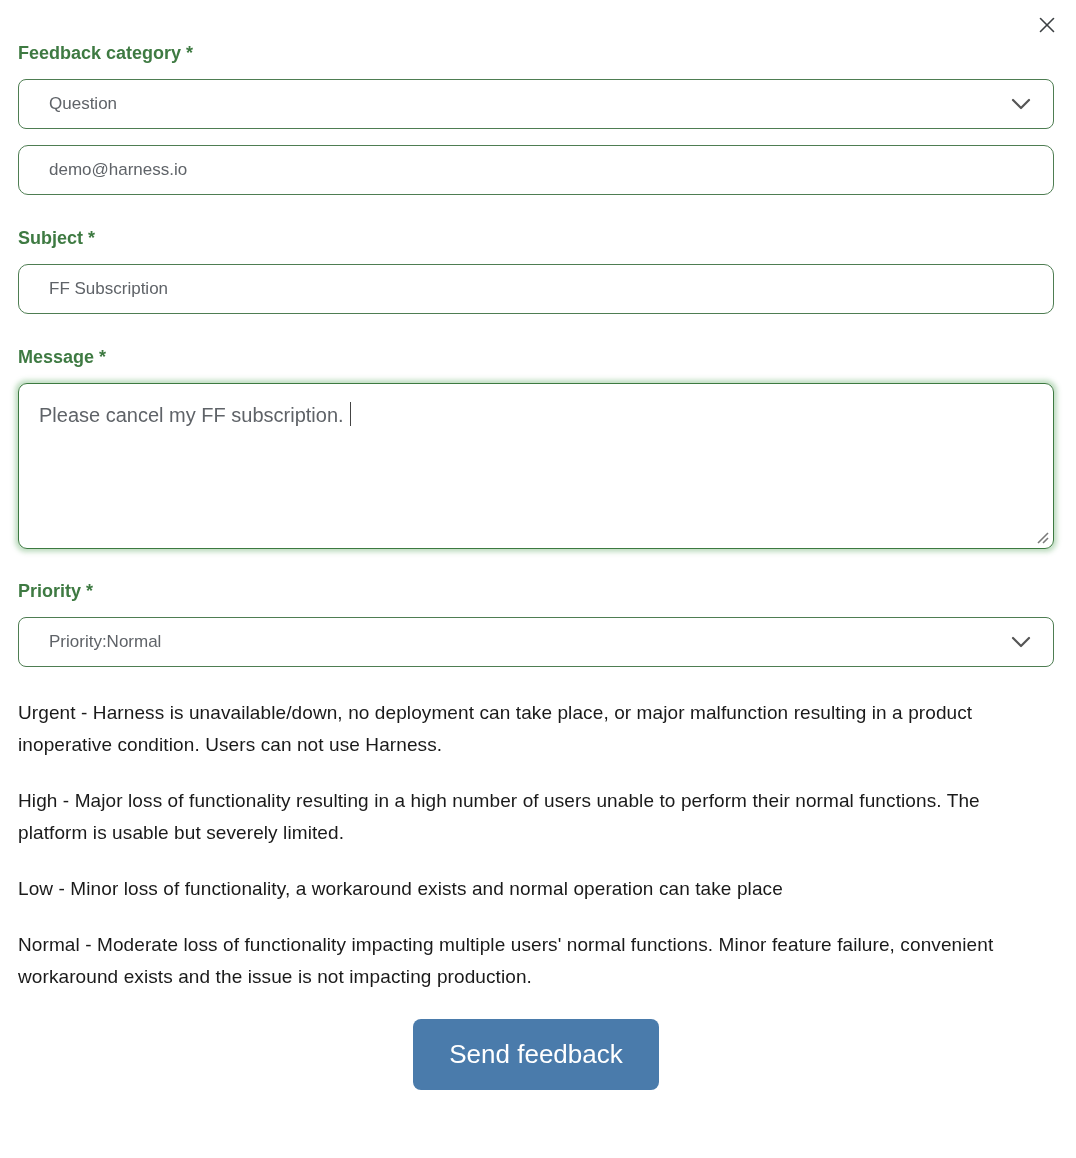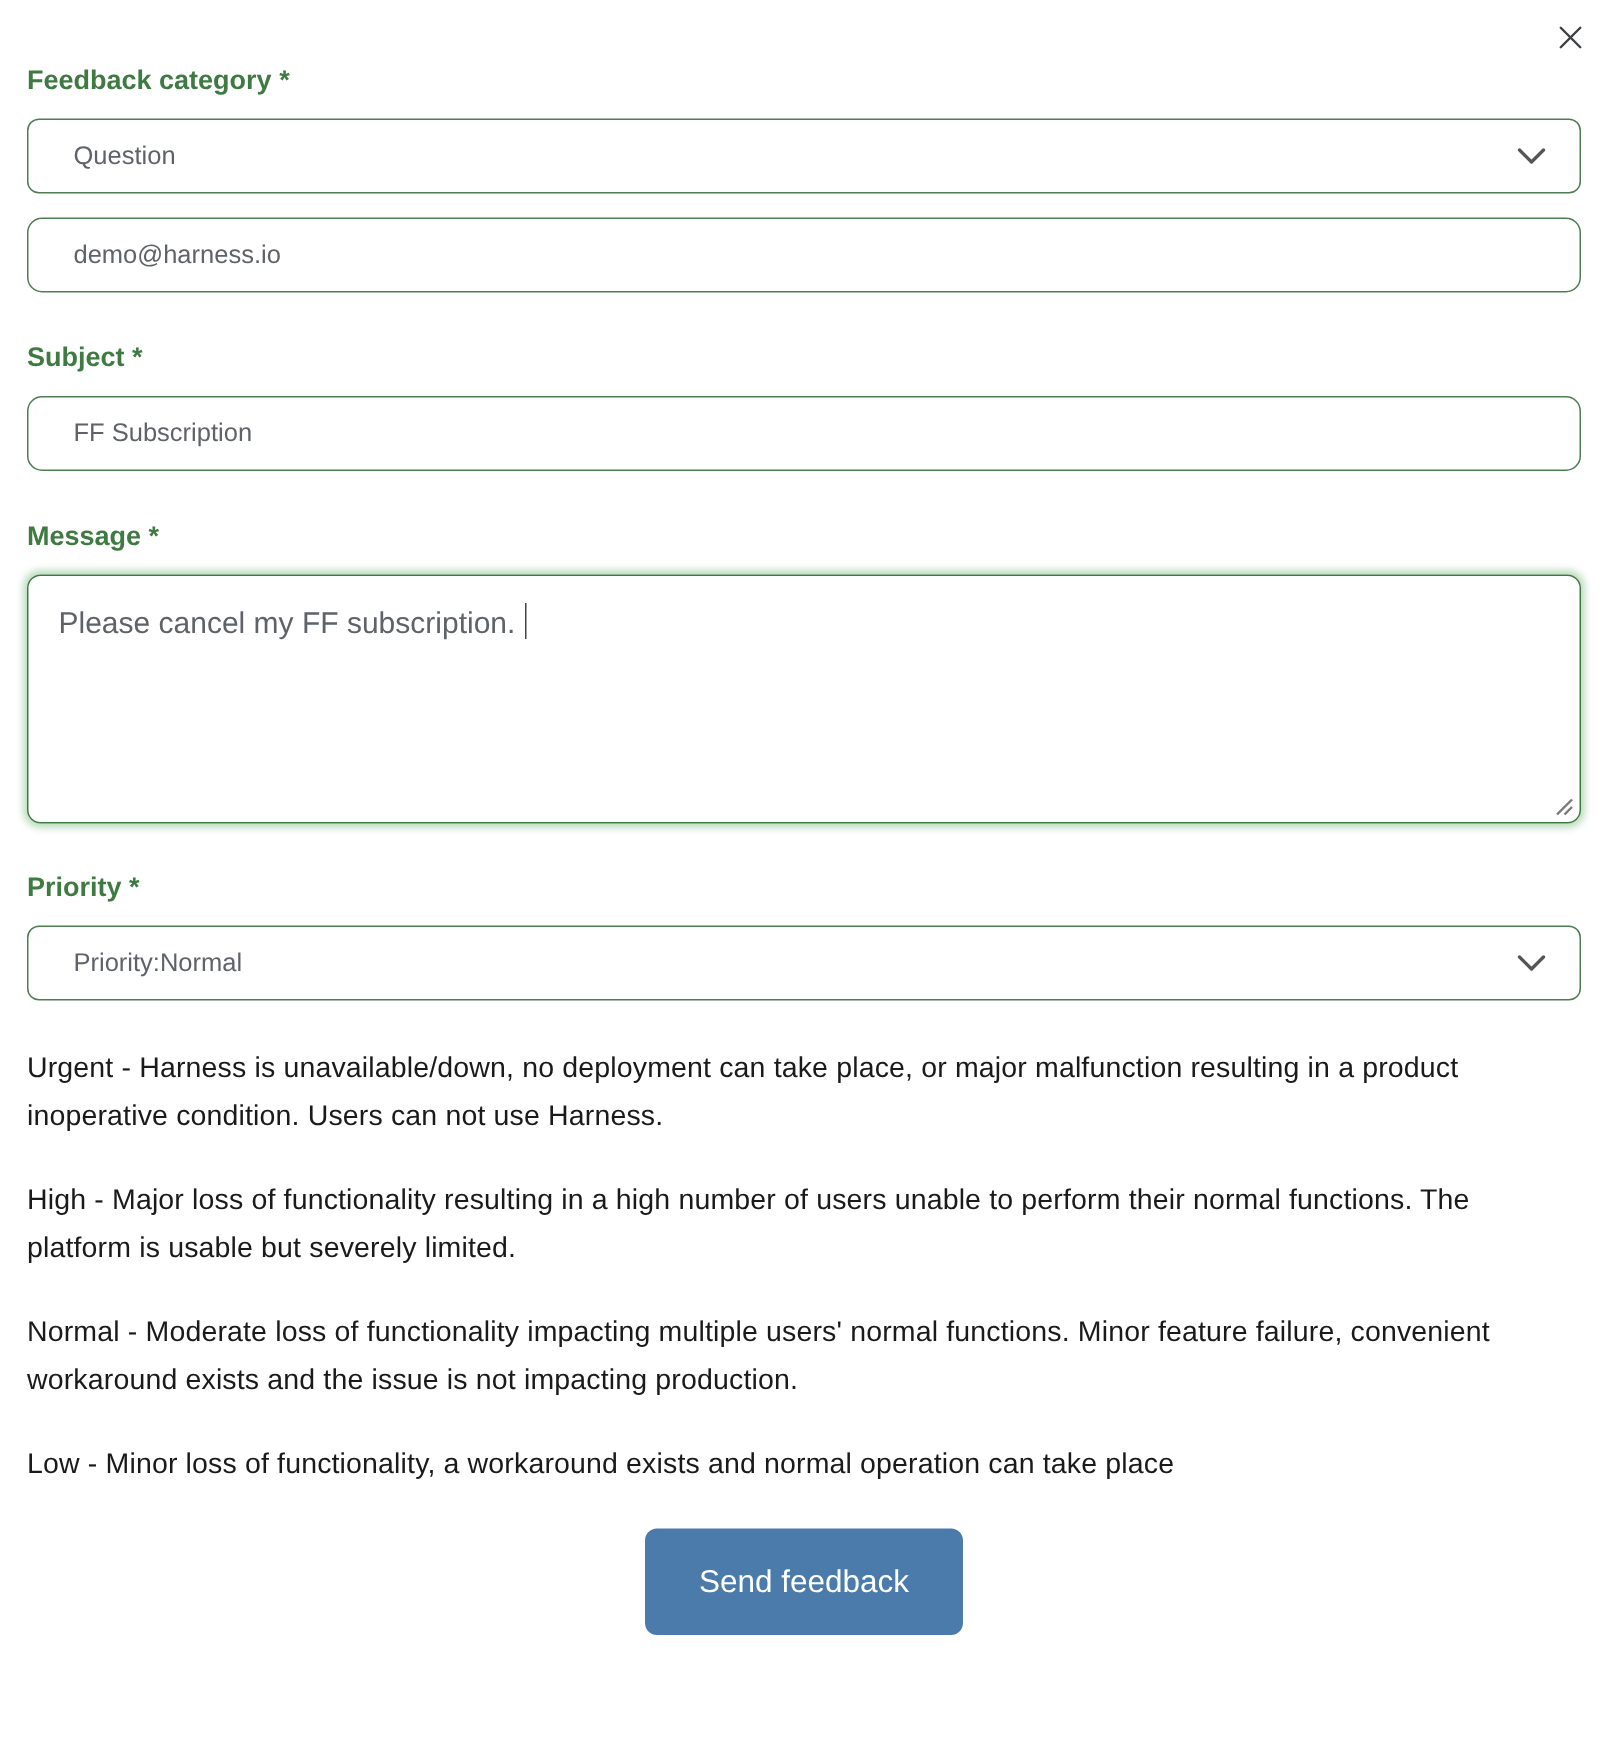--- a/index.html
+++ b/index.html
@@ -110,21 +110,21 @@
     text-align: center;
     margin-top: 26px;
   }
   .send-btn {
     display: inline-block;
     background: #4A7BAB;
     color: #ffffff;
     border: none;
     border-radius: 8px;
     font-family: "Liberation Sans", sans-serif;
-    font-size: 21px;
+    font-size: 26px;
     padding: 0 36px;
     height: 71px;
     line-height: 71px;
     cursor: pointer;
   }
 </style>
 </head>
 <body>
 
 <button class="close-btn" aria-label="Close">
@@ -170,21 +170,21 @@
     <span class="chevron">
       <svg width="20" height="12" viewBox="0 0 20 12">
         <polyline points="2,2 10,10 18,2" fill="none" stroke="#555" stroke-width="2.2" stroke-linecap="round" stroke-linejoin="round"></polyline>
       </svg>
     </span>
   </div>
 
   <div class="help-block">
     <p class="help-para">Urgent - Harness is unavailable/down, no deployment can take place, or major malfunction resulting in a product inoperative condition. Users can not use Harness.</p>
     <p class="help-para">High - Major loss of functionality resulting in a high number of users unable to perform their normal functions. The platform is usable but severely limited.</p>
+    <p class="help-para">Low - Minor loss of functionality, a workaround exists and normal operation can take place</p>
     <p class="help-para">Normal - Moderate loss of functionality impacting multiple users' normal functions. Minor feature failure, convenient workaround exists and the issue is not impacting production.</p>
-    <p class="help-para">Low - Minor loss of functionality, a workaround exists and normal operation can take place</p>
   </div>
 
   <div class="button-row">
     <button class="send-btn">Send feedback</button>
   </div>
 
 </div>
 
 </body></html>

